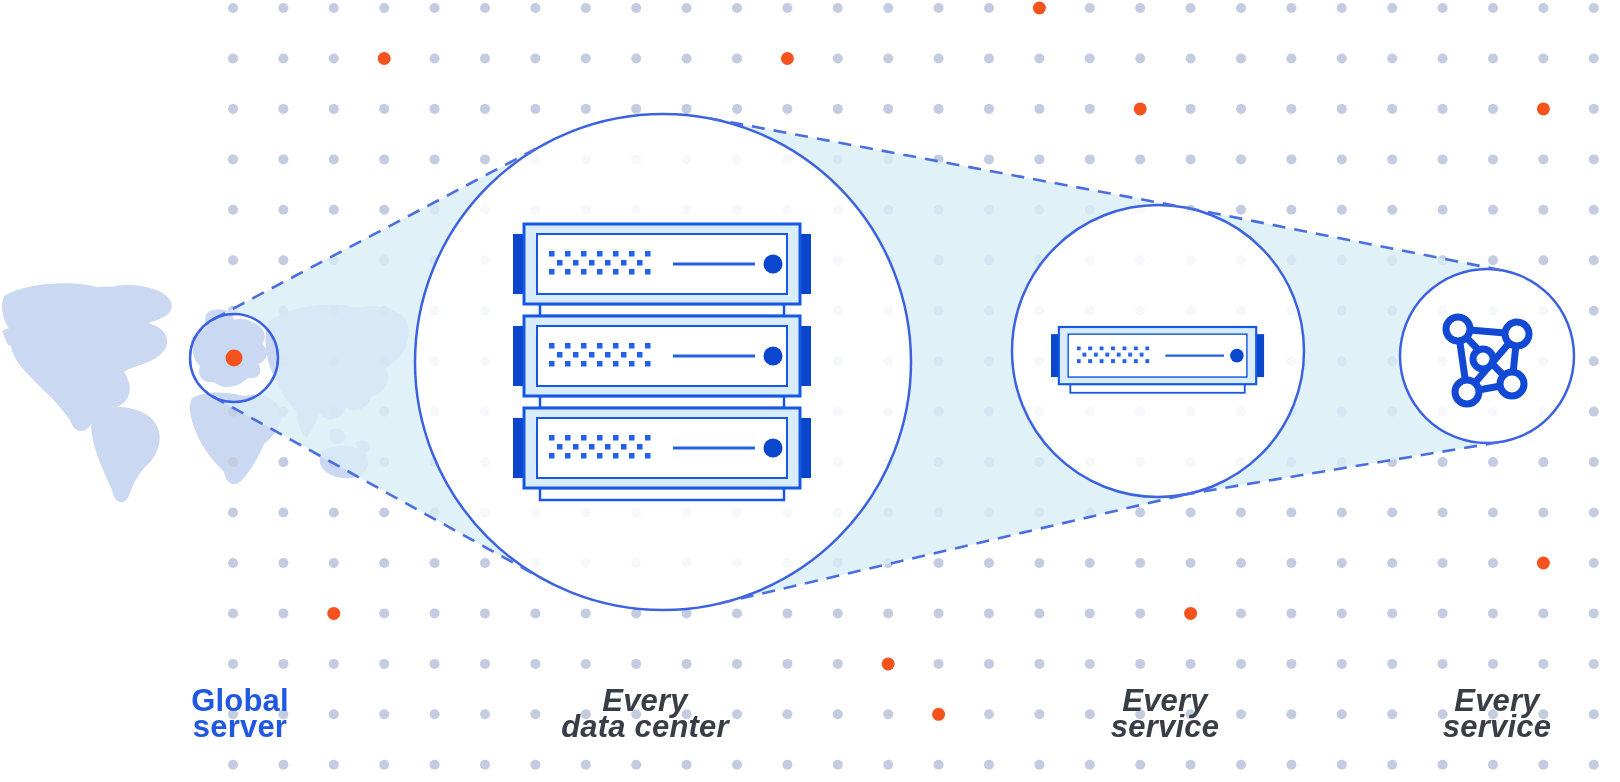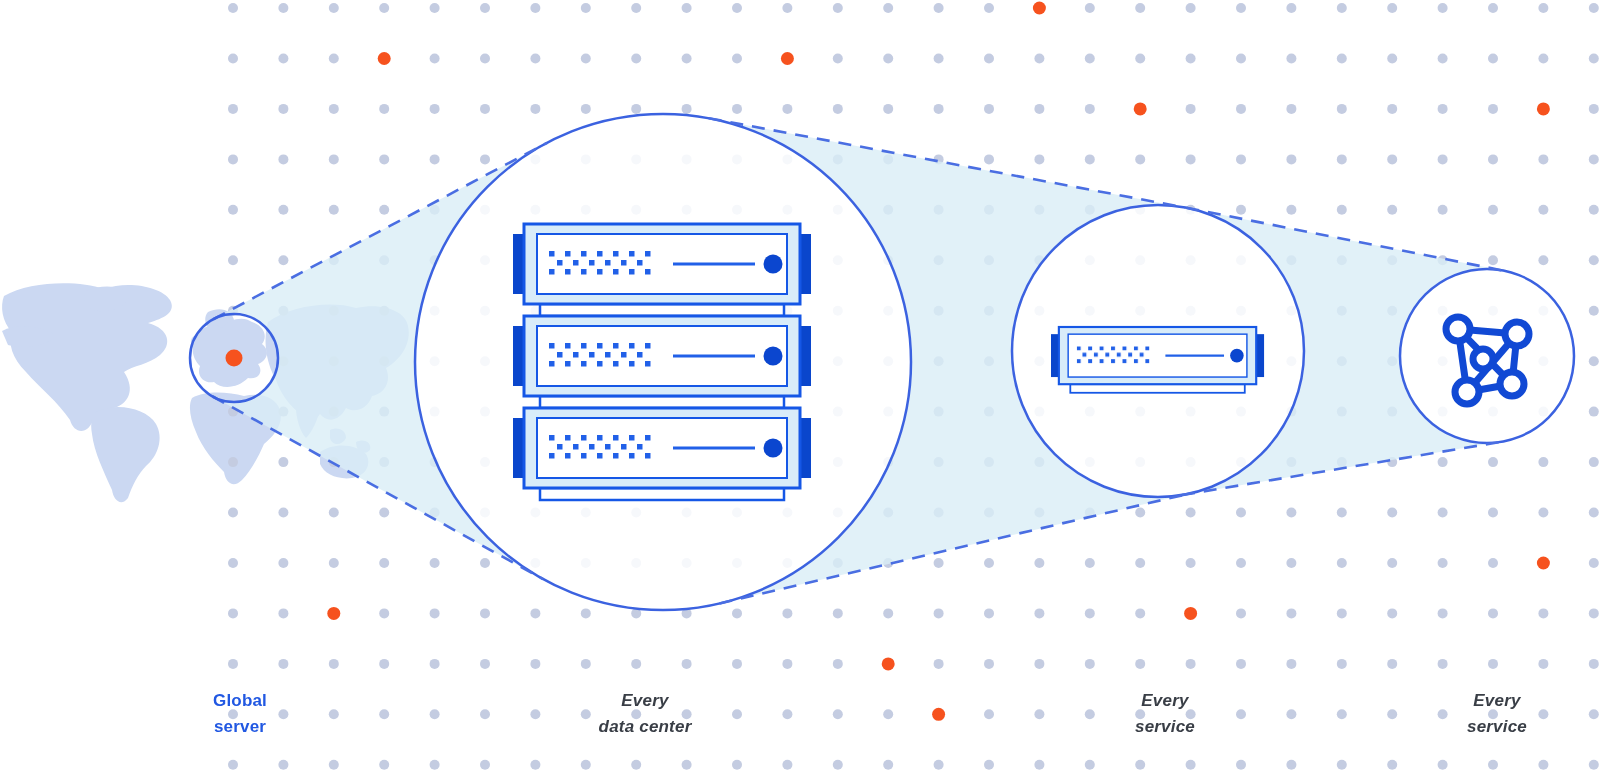--- a/index.html
+++ b/index.html
@@ -1,20 +1,20 @@
 <!DOCTYPE html>
 <html><head>
 <meta charset="utf-8">
 <style>
   html,body{margin:0;padding:0;background:#fff;}
   .stage{position:relative;width:1620px;height:782px;overflow:hidden;background:#fff;
          font-family:"Liberation Sans",sans-serif;}
   .stage svg{position:absolute;left:0;top:0;}
   .caption{position:absolute;transform:translateX(-50%);text-align:center;
-           font-size:17px;font-weight:700;line-height:26px;letter-spacing:.2px;}
+           font-size:31px;font-weight:700;line-height:26px;letter-spacing:.2px;}
   .caption span{display:block;}
   .caption.blue{color:#2158e2;}
   .caption.dark{color:#393e46;font-style:italic;}
 </style>
 </head>
 <body>
 
 <div class="stage">
 
 <svg width="1620" height="782" viewBox="0 0 1620 782">

